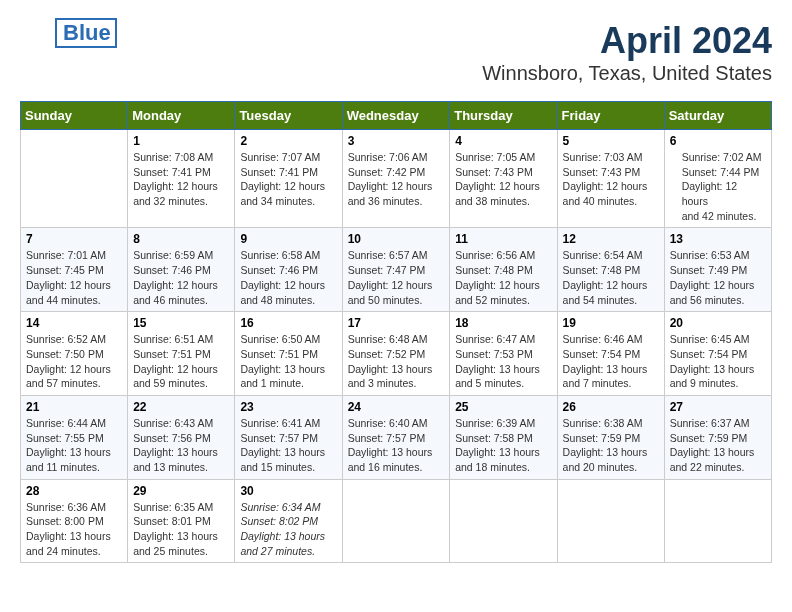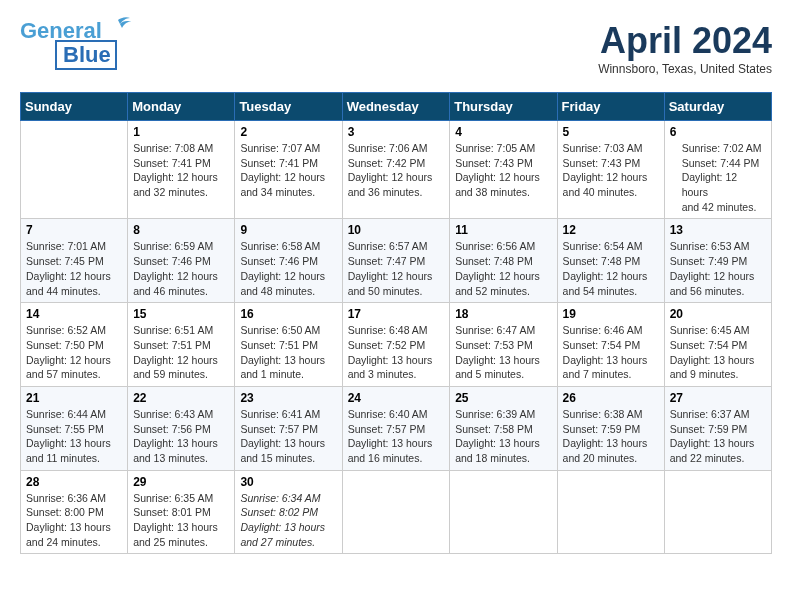--- a/index.html
+++ b/index.html
@@ -32,30 +32,30 @@
     }
     .title-block {
       text-align: right;
     }
     .month-title {
       font-size: 36px;
       font-weight: bold;
       color: #1a3a5c;
     }
     .location-title {
-      font-size: 12px;
+      font-size: 20px;
       color: #333;
     }
     table {
       width: 100%;
       border-collapse: collapse;
       font-size: 11px;
     }
     thead tr th {
-      background-color: #0c4a6e;
+      background-color: #4d7c0f;
       color: #fff;
       padding: 6px 4px;
       text-align: left;
       font-size: 13px;
       border: 1px solid #2a6db5;
     }
     tbody tr td {
       border: 1px solid #ccc;
       vertical-align: top;
       padding: 4px 5px;
@@ -80,27 +80,20 @@
     }
     td.empty {
       background-color: #f0f0f0;
     }
   </style>
 </head>
 <body>
 
 <div class="header">
   <div class="logo">
-    <div style="display:flex;align-items:center;">
-      <span class="logo-text"><span>General</span></span>
-      <svg width="28" height="22" viewBox="0 0 28 22" style="margin-left:2px;margin-top:-8px;">
-        <path d="M14 4 C16 2, 22 0, 26 2 C22 2, 18 5, 16 8 Z" fill="#4a9fd4"></path>
-        <path d="M16 8 C18 5, 24 4, 28 6 C24 5, 20 8, 18 12 Z" fill="#4a9fd4"></path>
-      </svg>
-    </div>
     <div style="display:flex;align-items:center;margin-top:-2px;padding-left:35px;">
       <span style="font-size:22px;font-weight:bold;color:#2a6db5;border:2px solid #2a6db5;padding:0 4px 0 6px;line-height:1.2;">Blue</span>
     </div>
   </div>
   <div class="title-block">
     <div class="month-title">April 2024</div>
     <div class="location-title">Winnsboro, Texas, United States</div>
   </div>
 </div>
 

